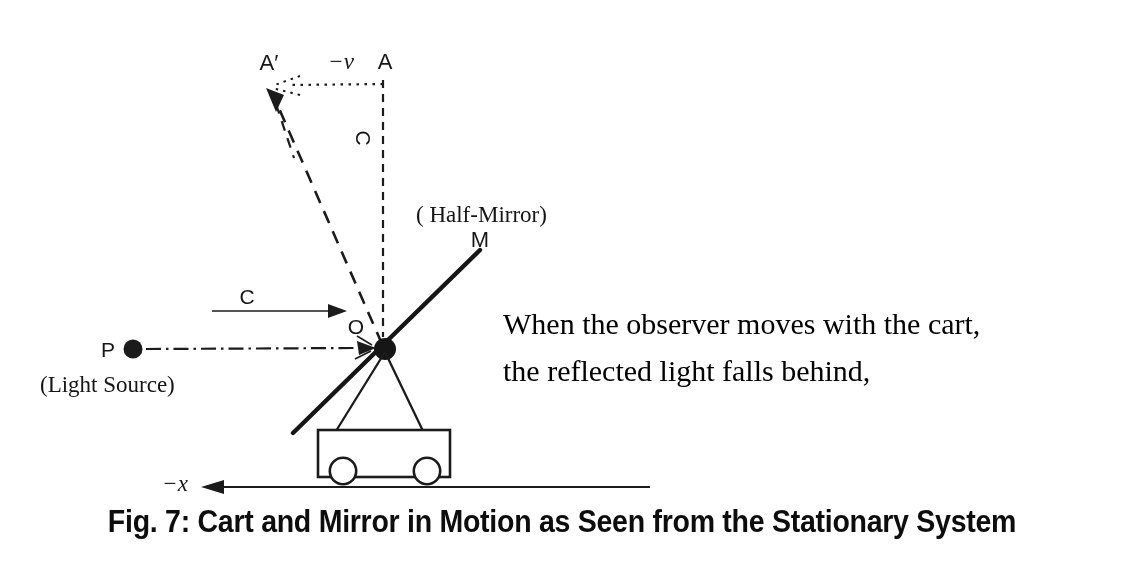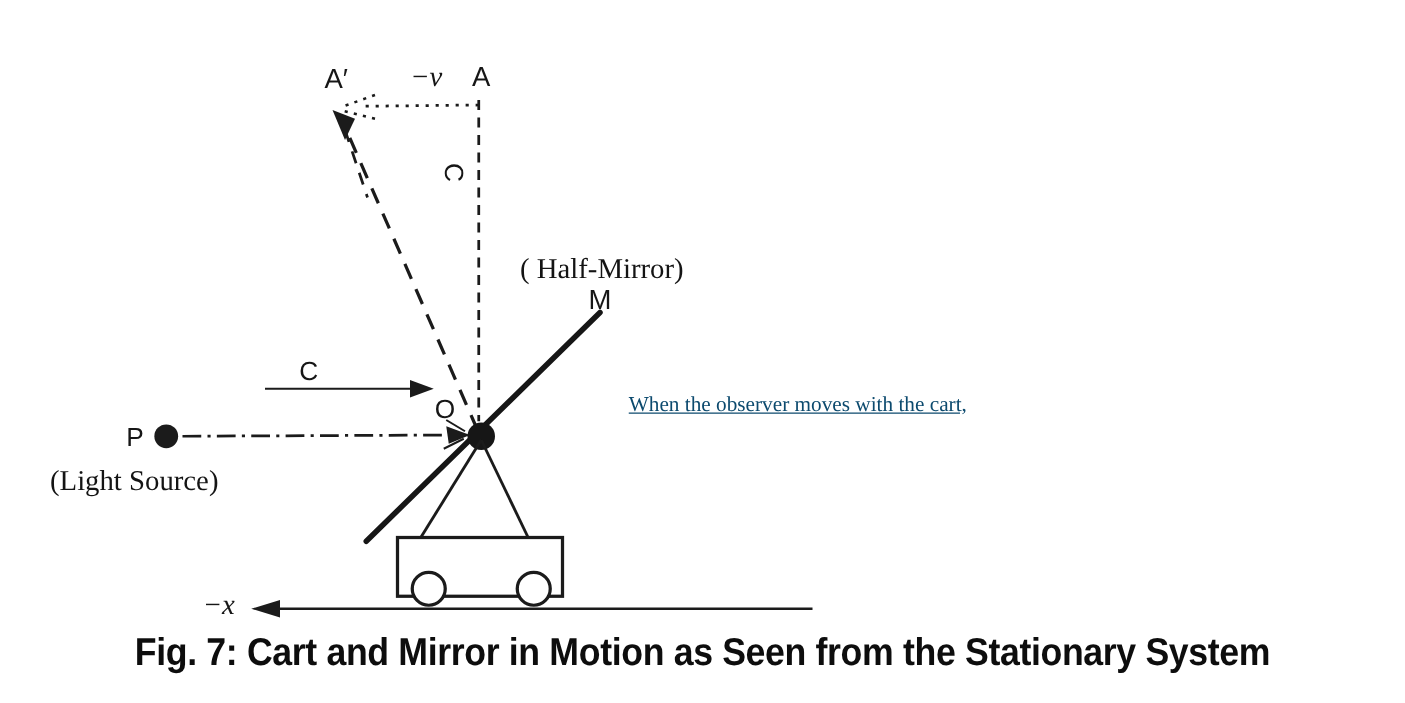--- a/index.html
+++ b/index.html
@@ -38,25 +38,24 @@
     font-style: italic;
     font-size: 23px;
     fill: #161616;
   }
 
   .annotation {
     position: absolute;
     left: 503px;
     top: 300px;
     font-family: "Liberation Serif", serif;
-    font-size: 17px;
+    font-size: 30px;
     line-height: 47px;
-    color: #0c4a6e;
+    color: #000000;
     white-space: nowrap;
-    text-decoration: underline;
   }
   .caption {
     position: absolute;
     left: 0;
     top: 504px;
     width: 1124px;
     text-align: center;
     font-family: "Liberation Sans", sans-serif;
     font-weight: 700;
     font-size: 31px;
@@ -115,17 +114,18 @@
     <text x="480" y="247" text-anchor="middle" class="lbl-sans">M</text>
     <text x="247" y="304" text-anchor="middle" class="lbl-sans-sm">C</text>
     <text x="356" y="334" text-anchor="middle" class="lbl-sans-sm">O</text>
     <text x="108" y="357" text-anchor="middle" class="lbl-sans-sm">P</text>
     <text x="40" y="392" class="lbl-serif">(Light Source)</text>
     <text x="175" y="491" text-anchor="middle" class="lbl-ital">−x</text>
   </svg>
 
   <div class="annotation">
     <div>When the observer moves with the cart,</div>
+    <div>the reflected light falls behind,</div>
   </div>
 
   <div class="caption">Fig. 7: Cart and Mirror in Motion as Seen from the Stationary System</div>
 
 </div>
 
 </body></html>

